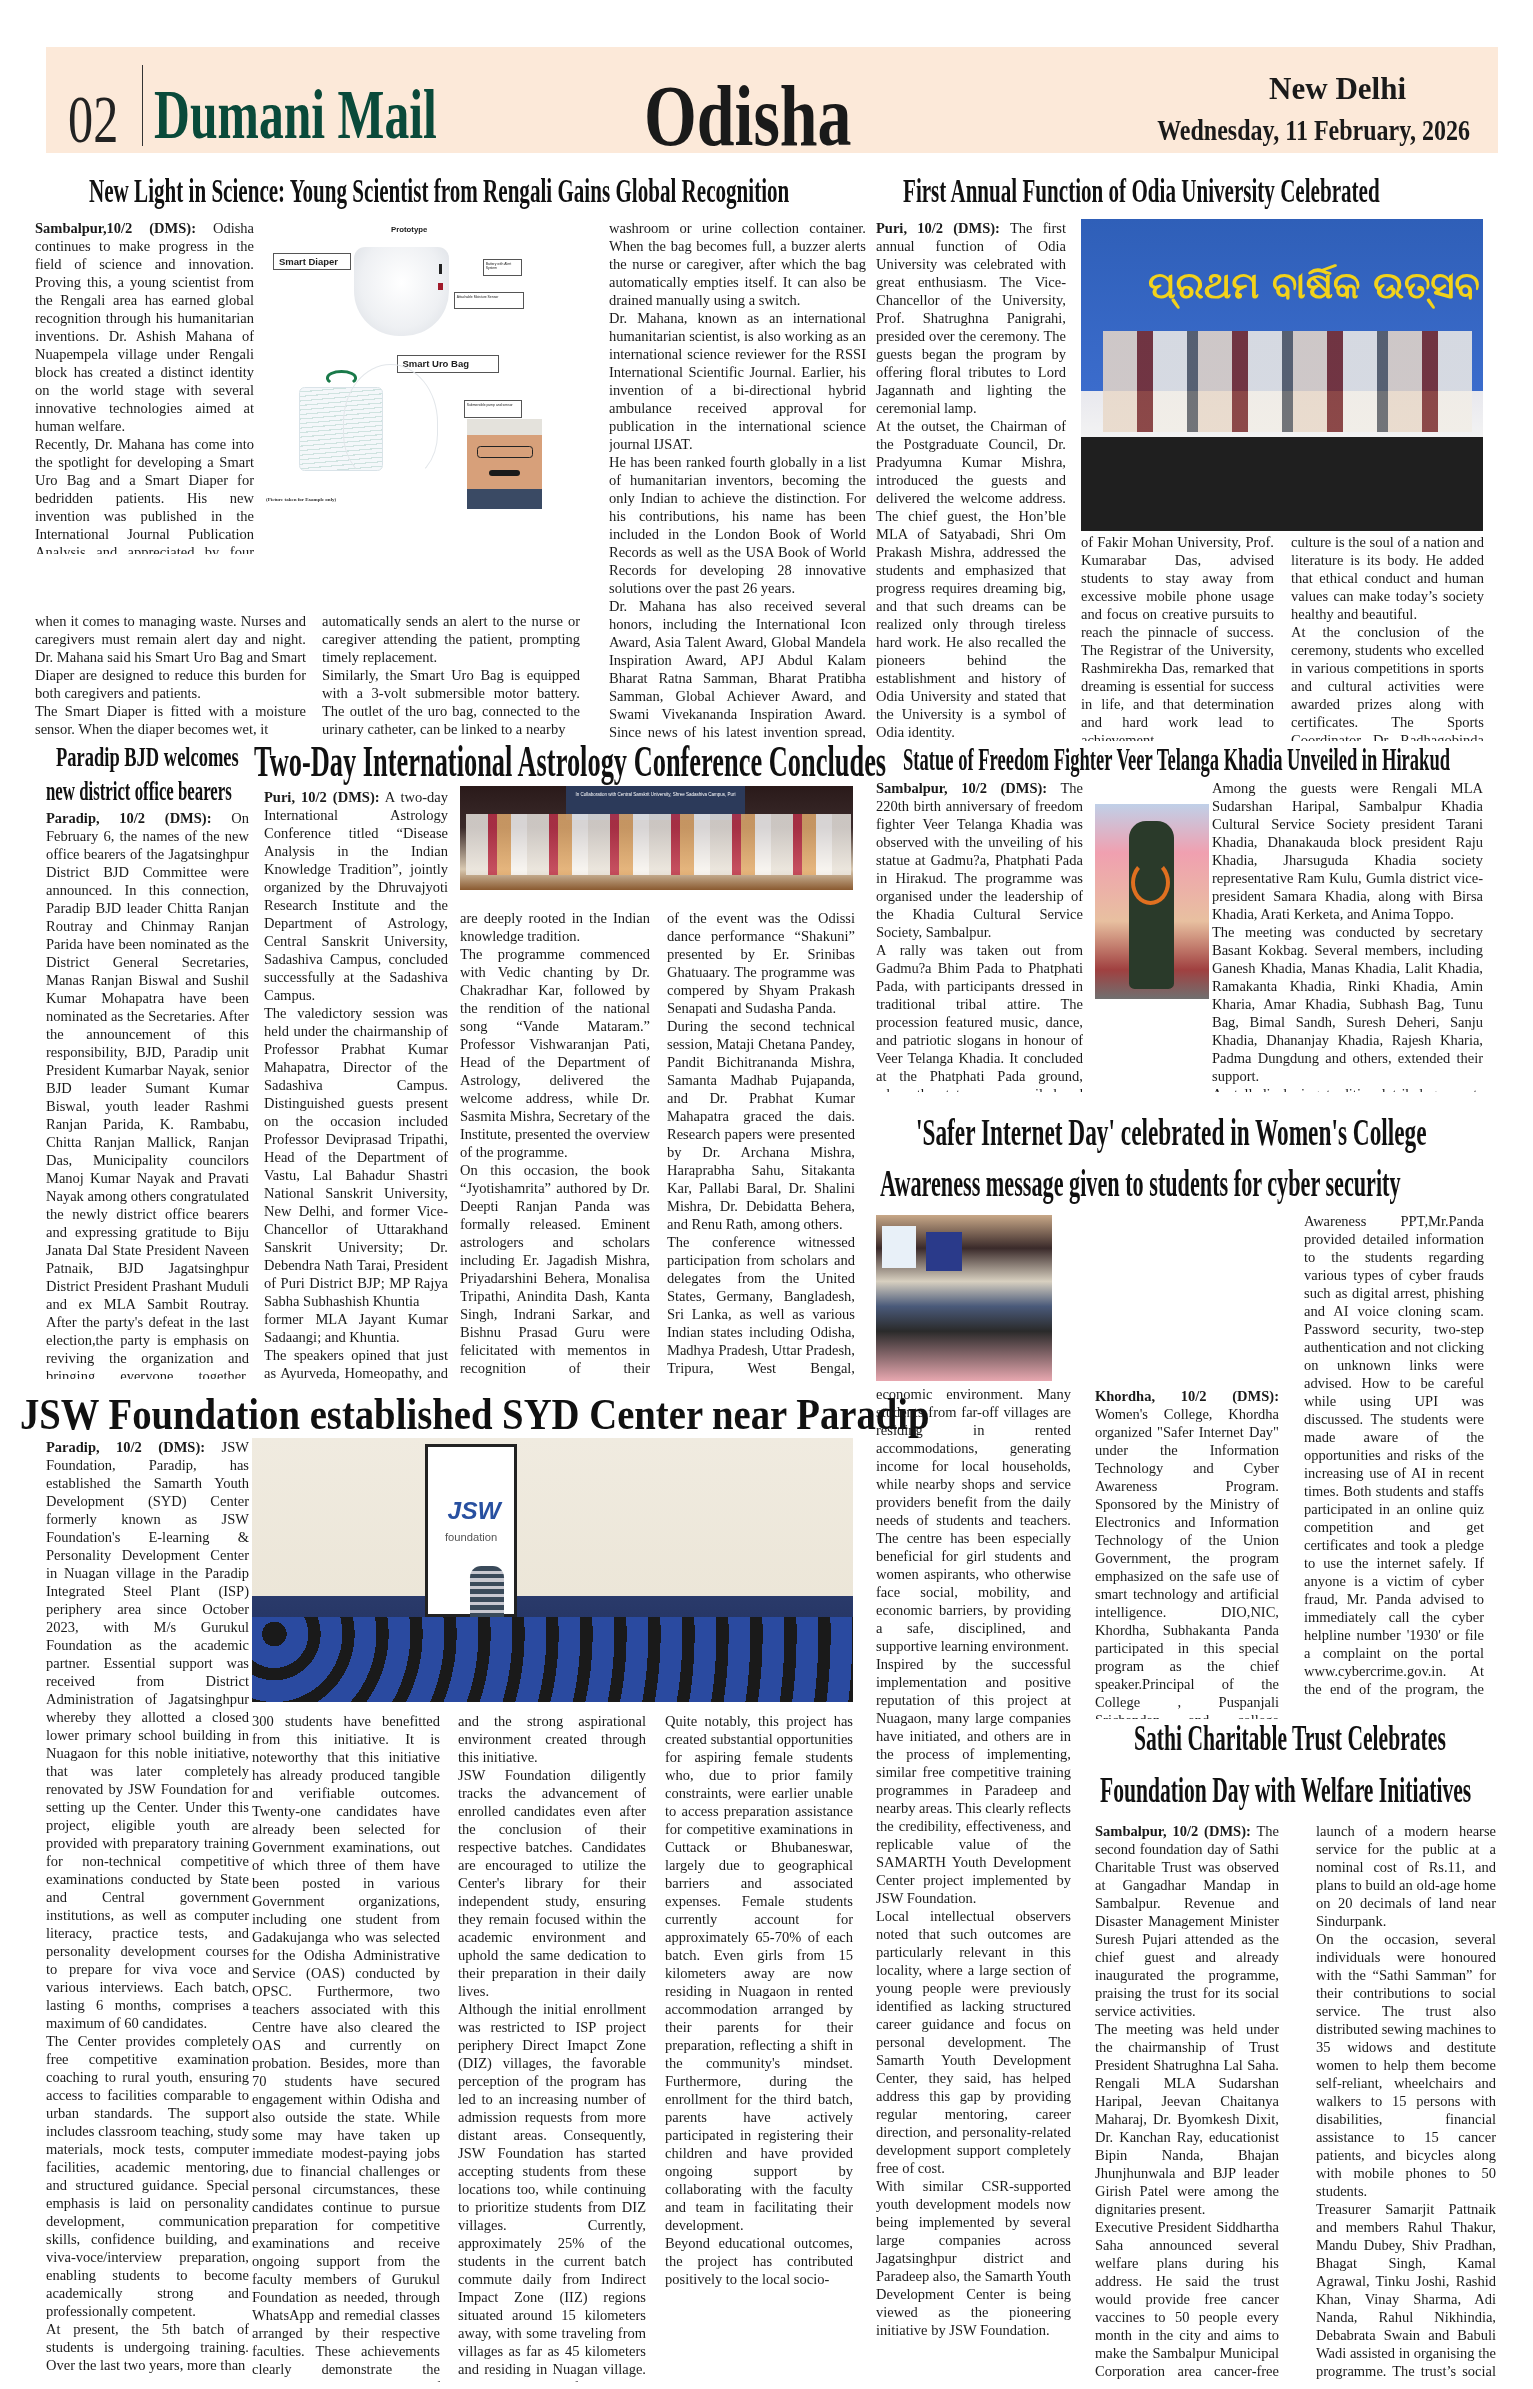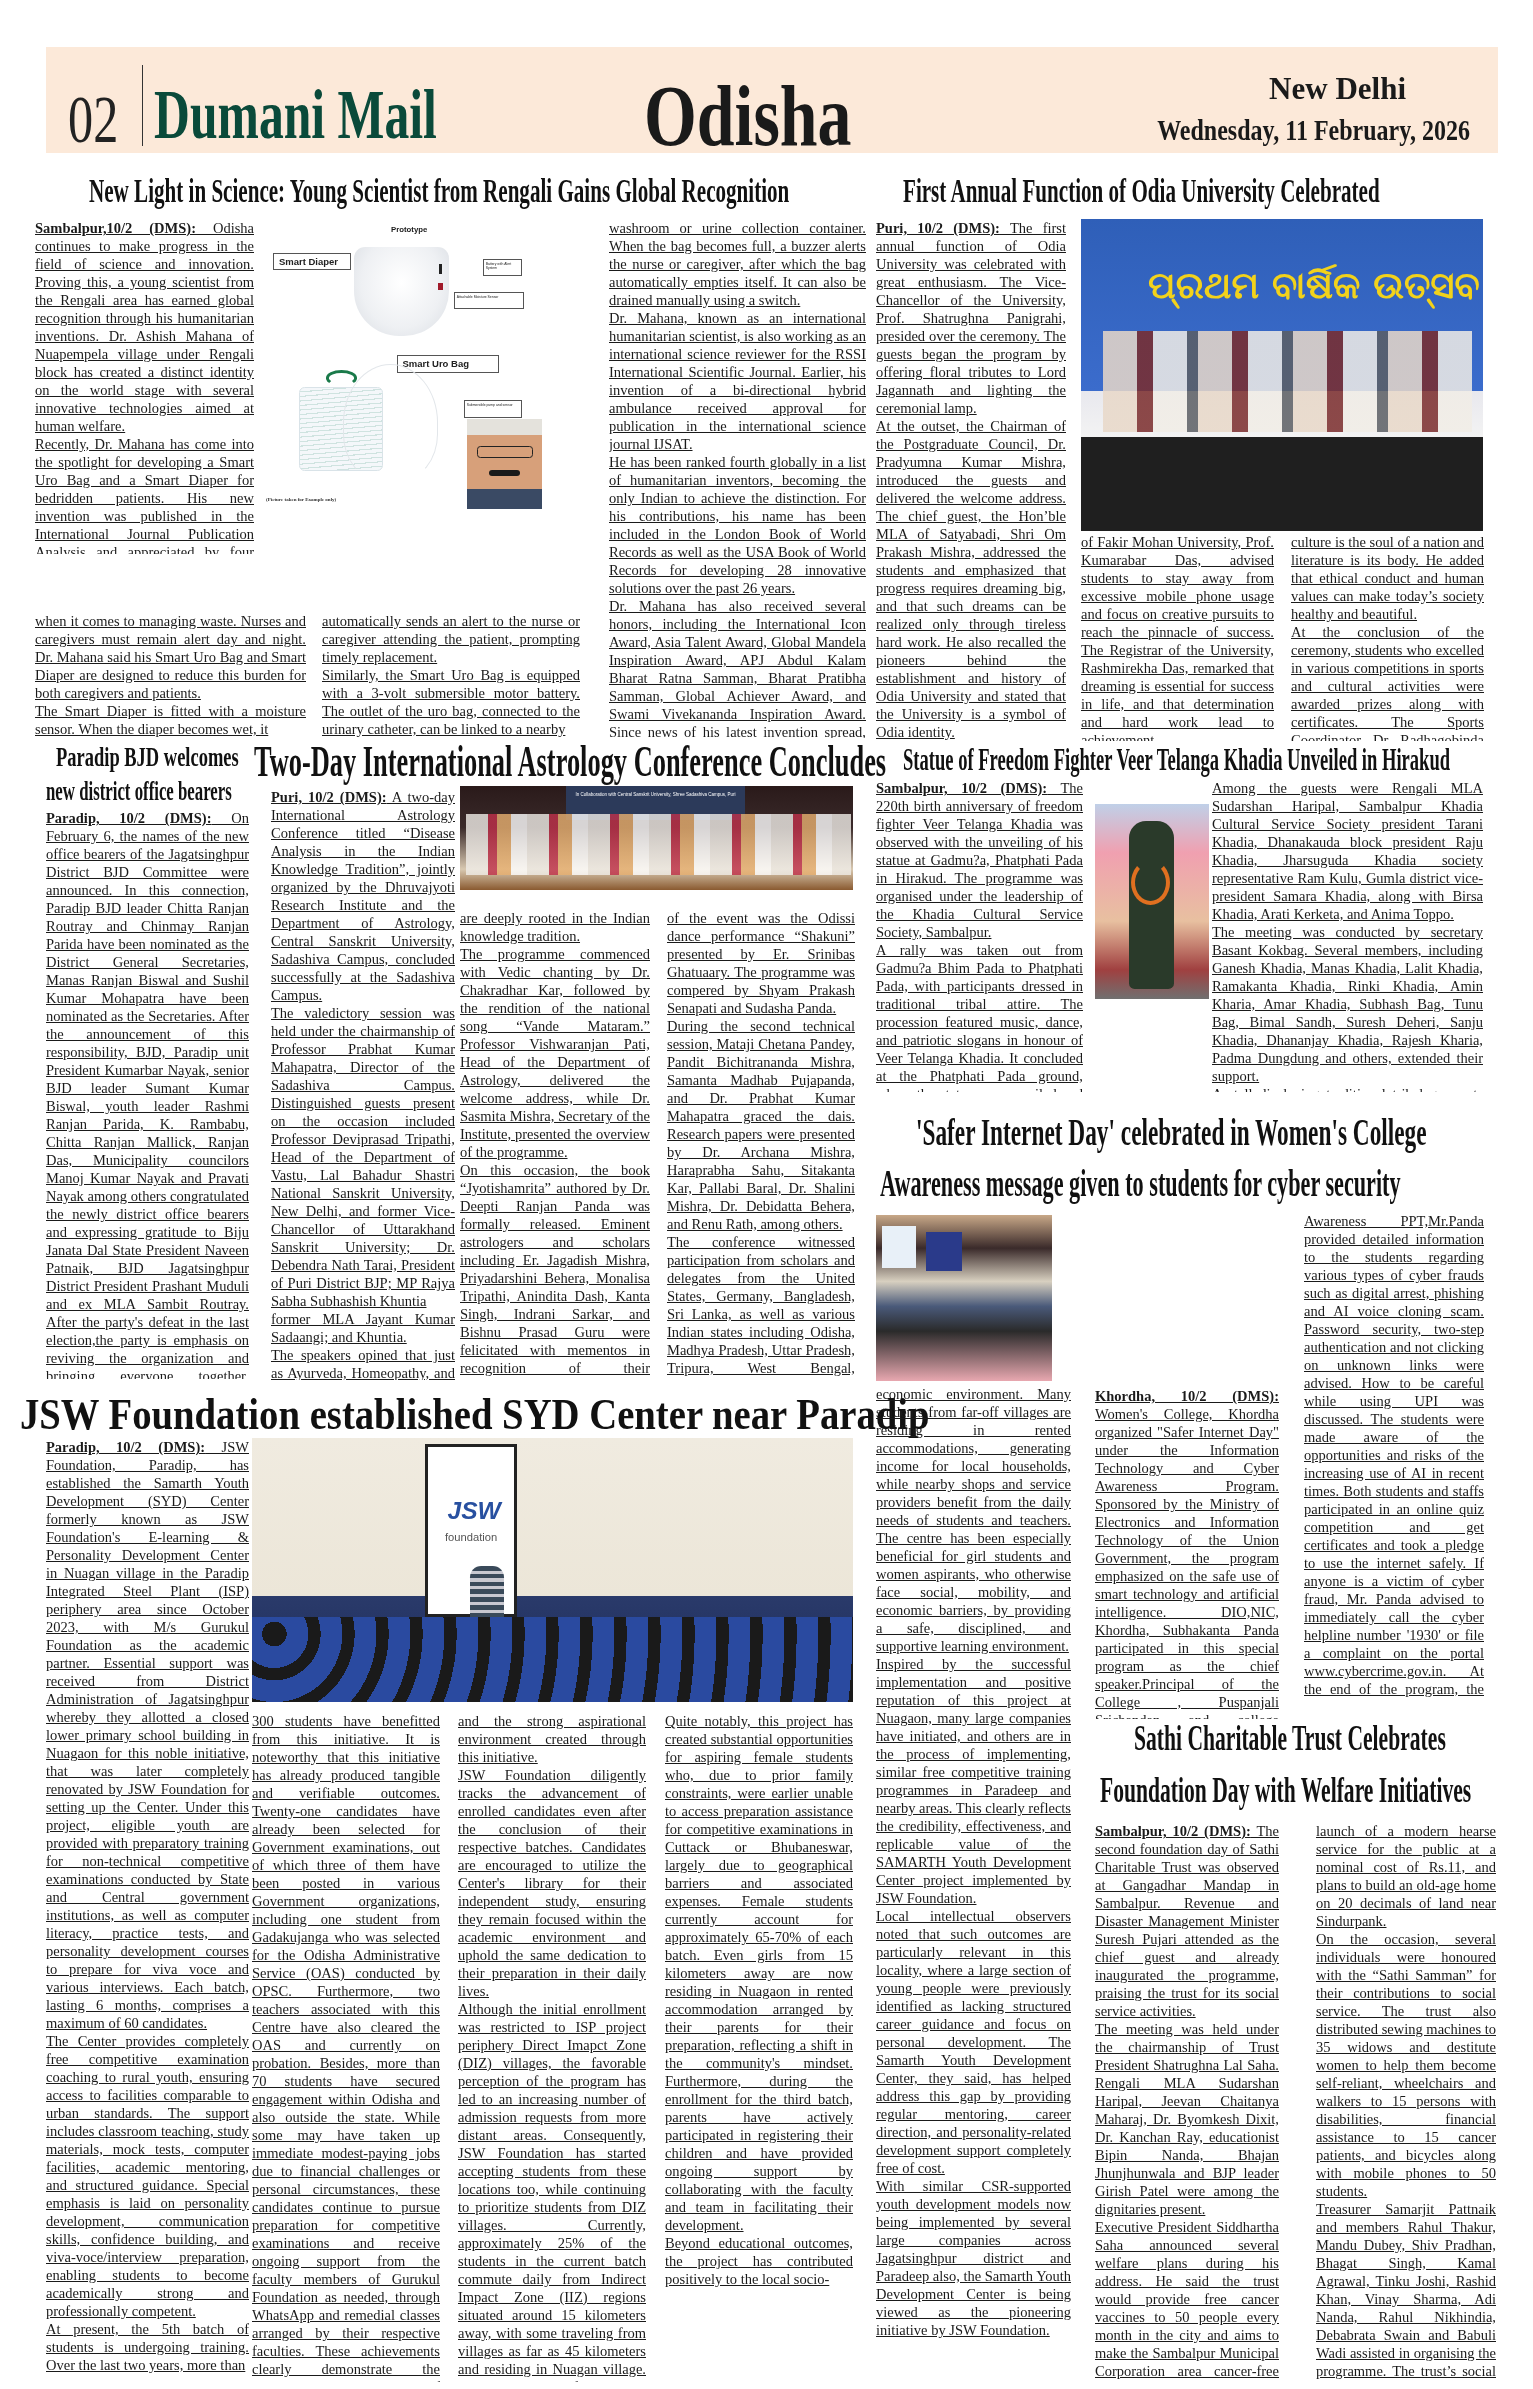--- a/index.html
+++ b/index.html
@@ -9,21 +9,21 @@
   .masthead { position: absolute; left: 46px; top: 47px; width: 1452px; height: 106px; background: #fce9d9; padding-left: 20px; }
   .page-num { position: absolute; left: 22.3px; top: 39px; font-size: 67px; font-weight: 300; line-height: 1; color: #222; transform: scaleX(0.75); transform-origin: left; }
   .mast-divider { position: absolute; left: 96px; top: 18.4px; width: 1.1px; height: 81px; background: #333; }
   .paper-name { position: absolute; left: 108px; top: 34px; font-size: 69px; font-weight: bold; color: #0a4a3a; line-height: 1; transform: scaleX(0.72); transform-origin: left; white-space: nowrap; }
   .section-title { position: absolute; left: 598px; top: 24.6px; font-size: 87px; font-weight: bold; color: #1a1a1a; line-height: 1; transform: scaleX(0.78); transform-origin: left; }
   .mast-city { position: absolute; right: 92px; top: 26px; font-size: 31px; font-weight: bold; line-height: 1; }
   .mast-date { position: absolute; right: 28px; top: 68px; font-size: 30px; font-weight: bold; line-height: 1; transform: scaleX(0.8); transform-origin: right; white-space: nowrap; }
 
   .headline { position: absolute; font-weight: bold; white-space: nowrap; line-height: 1; transform-origin: left top; color: #111; }
   .col { position: absolute; font-size: 14.5px; line-height: 18px; text-align: justify; hyphens: auto; overflow: hidden; }
-  .col p { margin: 0; text-decoration: underline; }
+  .col p { margin: 0; }
   .dateline { font-weight: bold; }
 
   .photo { position: absolute; overflow: hidden; }
   .ph-label { position: absolute; background: #fff; border: 1.1px solid #555; font-family: "Liberation Sans", "DejaVu Sans", sans-serif; color: #222; }
   .caption { position: absolute; font-size: 11.2px; font-weight: bold; color: #333; }
 </style>
 </head>
 <body>
 
 <div class="masthead">
@@ -95,21 +95,21 @@
   <p>At the conclusion of the ceremony, students who excelled in various competitions in sports and cultural activities were awarded prizes along with certificates. The Sports Coordinator, Dr. Radhagobinda Kuila, and the Cultural Officer, Dr. Lipika Nayak, were present at the event. The stage proceedings and vote of thanks were conducted by Dr. Sharmistha Mohapatra. All teaching faculty and non-teaching staff of the University were present at the function.</p>
 </div>
 
 <div class="headline" style="left:56px; top:743px; font-size:28px; transform:scaleX(0.66);">Paradip BJD welcomes</div>
 <div class="headline" style="left:46px; top:777px; font-size:28px; transform:scaleX(0.6);">new district office bearers</div>
 <div class="col" style="left:46px; top:809px; width:203px; height:570px;">
   <p><span class="dateline">Paradip, 10/2 (DMS):</span><span> On February 6, the names of the new office bearers of the Jagatsinghpur District BJD Committee were announced. In this connection, Paradip BJD leader Chitta Ranjan Routray and Chinmay Ranjan Parida have been nominated as the District General Secretaries, Manas Ranjan Biswal and Sushil Kumar Mohapatra have been nominated as the Secretaries. After the announcement of this responsibility, BJD, Paradip unit President Kumarbar Nayak, senior BJD leader Sumant Kumar Biswal, youth leader Rashmi Ranjan Parida, K. Rambabu, Chitta Ranjan Mallick, Ranjan Das, Municipality councilors Manoj Kumar Nayak and Pravati Nayak among others congratulated the newly district office bearers and expressing gratitude to Biju Janata Dal State President Naveen Patnaik, BJD Jagatsinghpur District President Prashant Muduli and ex MLA Sambit Routray. After the party's defeat in the last election,the party is emphasis on reviving the organization and bringing everyone together, informed BJD Paradip unit President Shri Nayak.</span></p>
 </div>
 
 <div class="headline" style="left:254px; top:740px; font-size:44px; transform:scaleX(0.6);">Two-Day International Astrology Conference Concludes</div>
-<div class="col" style="left:271px; top:788px; width:184px; height:592px;">
+<div class="col" style="left:264px; top:788px; width:184px; height:592px;">
   <p><span class="dateline">Puri, 10/2 (DMS):</span><span> A two-day International Astrology Conference titled “Disease Analysis in the Indian Knowledge Tradition”, jointly organized by the Dhruvajyoti Research Institute and the Department of Astrology, Central Sanskrit University, Sadashiva Campus, concluded successfully at the Sadashiva Campus.</span></p>
   <p>The valedictory session was held under the chairmanship of Professor Prabhat Kumar Mahapatra, Director of the Sadashiva Campus. Distinguished guests present on the occasion included Professor Deviprasad Tripathi, Head of the Department of Vastu, Lal Bahadur Shastri National Sanskrit University, New Delhi, and former Vice-Chancellor of Uttarakhand Sanskrit University; Dr. Debendra Nath Tarai, President of Puri District BJP; MP Rajya Sabha Subhashish Khuntia</p>
   <p>former MLA Jayant Kumar Sadaangi; and Khuntia.</p>
   <p>The speakers opined that just as Ayurveda, Homeopathy, and Allopathy have established methods for disease identification and diagnosis, Astrology also possesses systematic principles for the analysis, diagnosis, and remedy of diseases, all of which</p>
 </div>
 <div class="photo" style="left:460px; top:786px; width:393px; height:104px; background:linear-gradient(180deg,#2a1a1a 0%,#3a2a2a 40%,#d8c8b0 80%,#8a5a30 100%);">
   <div style="position:absolute; left:106px; top:0; width:179px; height:34px; background:#2c3a5a;">
     <div style="font-family:'Liberation Sans',sans-serif; font-size:4.5px; color:#fff; text-align:center; padding-top:5.6px;">In Collaboration with Central Sanskrit University, Shree Sadashiva Campus, Puri</div>
   </div>
   <div style="position:absolute; left:5.6px; top:28px; width:385px; height:61px; background:repeating-linear-gradient(90deg,#f0ede8 0 22.3px,#c0304a 22.3px 31px,#e8b070 31px 45px,#ffffff 45px 61px);opacity:.8;"></div>

